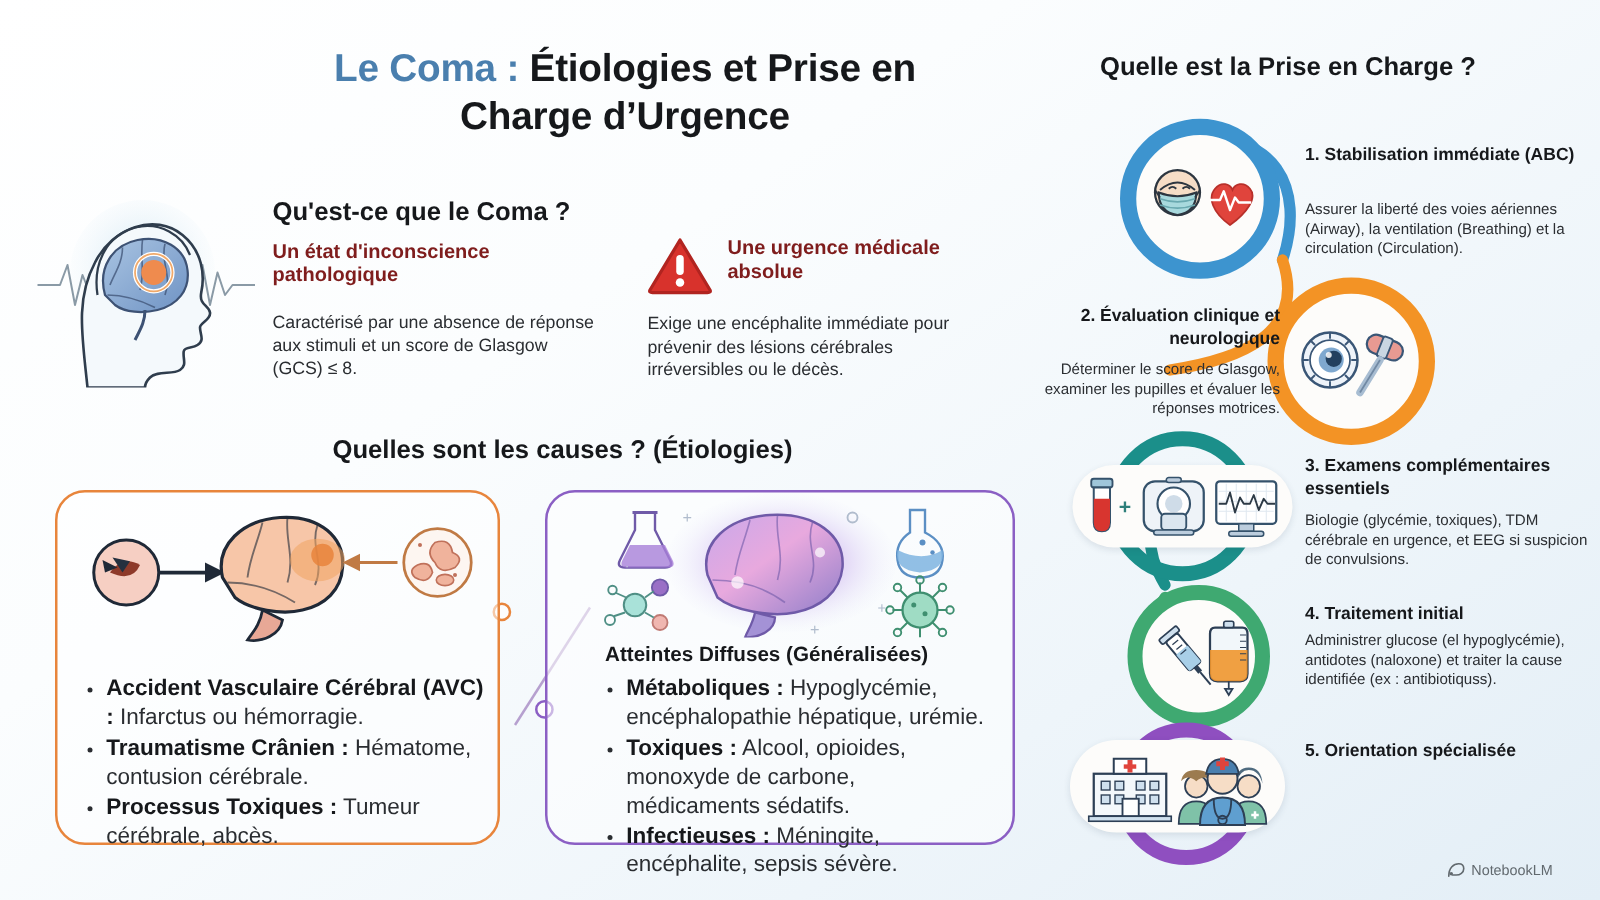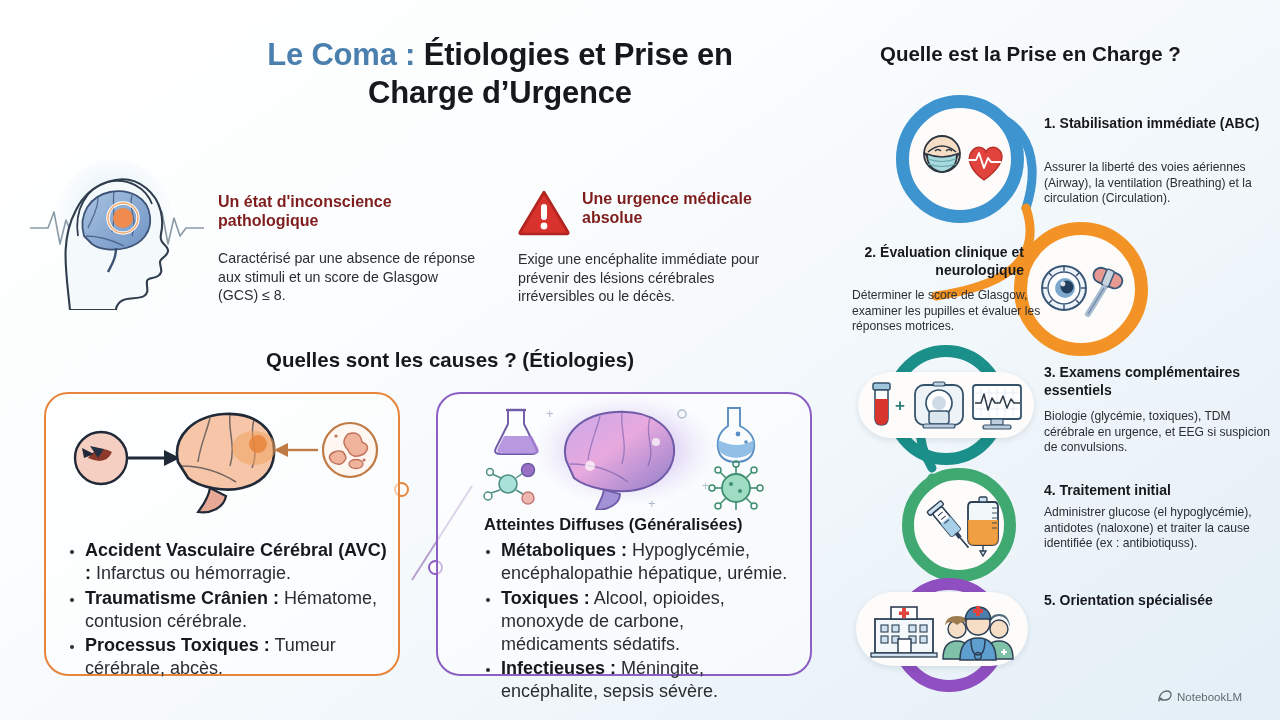--- a/index.html
+++ b/index.html
@@ -82,20 +82,21 @@
       <path d="M70,58 C70,70 64,78 60,88 M86,52 C84,66 88,78 84,92 M104,55 C100,70 110,80 104,96
                M58,96 C72,96 84,100 96,106" fill="none" stroke="#3d5274" stroke-width="1.3" opacity=".75"></path>
       <path d="M88,108 C88,118 84,124 80,132" fill="none" stroke="#3d5274" stroke-width="2.4"></path>
 
       <circle cx="95" cy="78" r="15" fill="none" stroke="#ffffff" stroke-width="3.4"></circle>
       <circle cx="95" cy="78" r="15" fill="none" stroke="#f0a96a" stroke-width="1.4"></circle>
       <circle cx="95" cy="78" r="10" fill="#ef8b4e"></circle>
     </svg>
   </div>
 
+  <div class="abs h2" style="left:218px;top:158px;">Qu'est-ce que le Coma ?</div>
 
   <div class="abs h-lead" style="left:218px;top:192px;width:268px;">Un état d'inconscience pathologique</div>
 
   <div class="abs body-txt" style="left:218px;top:249px;width:262px;">Caractérisé par une absence de réponse aux stimuli et un score de Glasgow (GCS) ≤ 8.</div>
 
   <div class="abs" style="left:518px;top:188px;width:52px;height:48px;">
     <svg viewBox="0 0 52 48" width="52" height="48">
       <path d="M26,4 L50,44 Q51,46 48,46 L4,46 Q1,46 2,44 Z" fill="#d8322c" stroke="#b12420" stroke-width="2.6" stroke-linejoin="round"></path>
       <rect x="23" y="16" width="6" height="16" rx="3" fill="#ffffff"></rect>
       <circle cx="26" cy="38" r="3.4" fill="#ffffff"></circle>
@@ -286,21 +287,21 @@
 
       <g transform="rotate(22 72 22)">
         <rect x="58" y="12" width="30" height="15" rx="7.5" fill="#e89a92" stroke="#3a5676" stroke-width="1.8"></rect>
         <rect x="69" y="11" width="8" height="17" rx="2" fill="#c9d6e2" stroke="#3a5676" stroke-width="1.5"></rect>
       </g>
       <path d="M70,30 L54,56" stroke="#a8bdd2" stroke-width="6" stroke-linecap="round"></path>
       <path d="M70,30 L54,56" stroke="#3a5676" stroke-width="1.4" fill="none" opacity=".5"></path>
     </svg>
   </div>
   <div class="abs step-h" style="left:828px;top:244px;width:196px;text-align:right;">2. Évaluation clinique et neurologique</div>
-  <div class="abs step-b" style="left:828px;top:288px;width:196px;margin-left:24px;">Déterminer le score de Glasgow, examiner les pupilles et évaluer les réponses motrices.</div>
+  <div class="abs step-b" style="left:828px;top:288px;width:196px;text-align:right;">Déterminer le score de Glasgow, examiner les pupilles et évaluer les réponses motrices.</div>
 
   <div class="abs" style="left:886px;top:345px;width:120px;height:120px;border-radius:50%;border:12px solid #1b8f8a;box-sizing:border-box;background:transparent;"></div>
   <div class="abs pill" style="left:858px;top:372px;width:176px;height:66px;box-shadow:0 2px 6px rgba(30,60,80,.12);">
     <svg viewBox="0 0 166 56" width="166" height="56">
 
       <rect x="10" y="6" width="17" height="7" rx="2" fill="#9fc6da" stroke="#35526b" stroke-width="1.5"></rect>
       <path d="M12,13 l13,0 l0,28 q0,7 -6.5,7 q-6.5,0 -6.5,-7 z" fill="#ffffff" stroke="#35526b" stroke-width="1.6"></path>
       <path d="M12,22 l13,0 l0,19 q0,7 -6.5,7 q-6.5,0 -6.5,-7 z" fill="#d8352f"></path>
       <text x="32" y="34" font-size="17" fill="#2d7f7a" font-family="'Liberation Sans',sans-serif" font-weight="bold">+</text>
 

